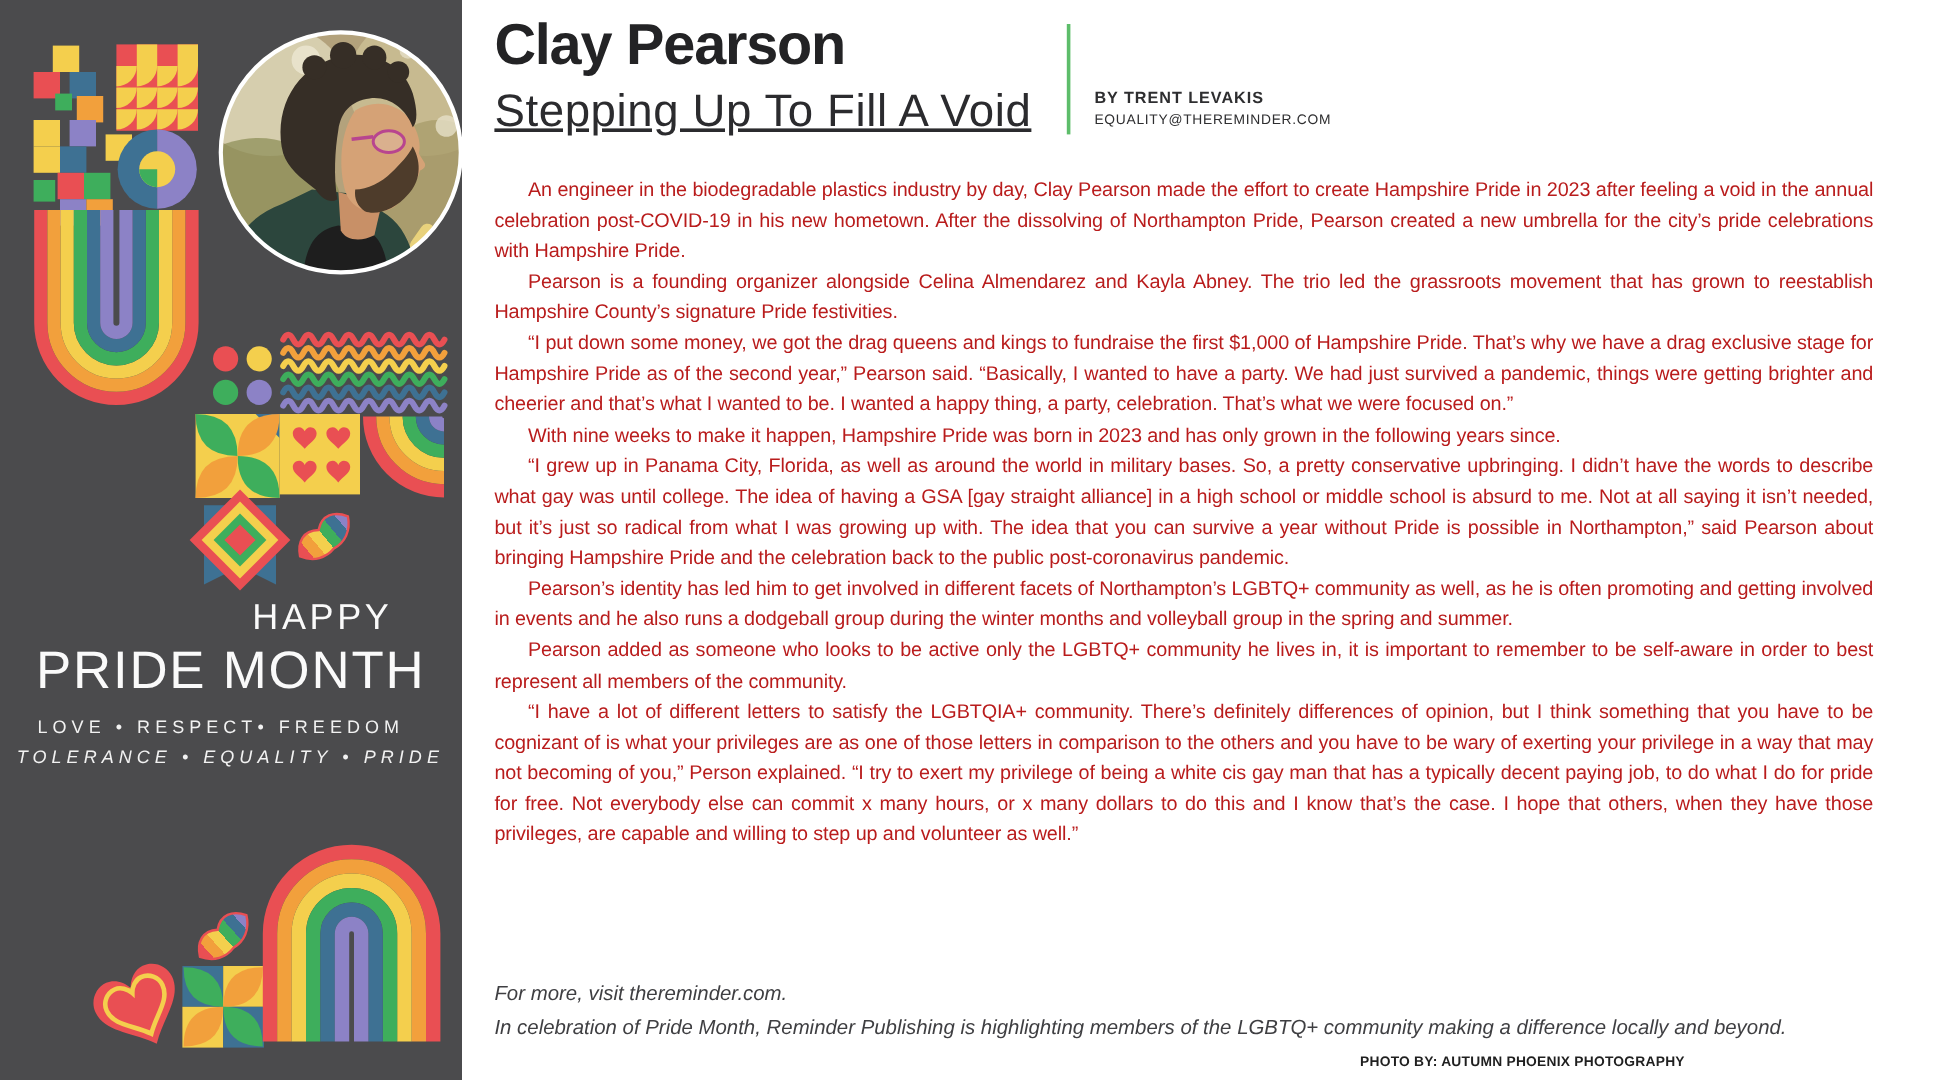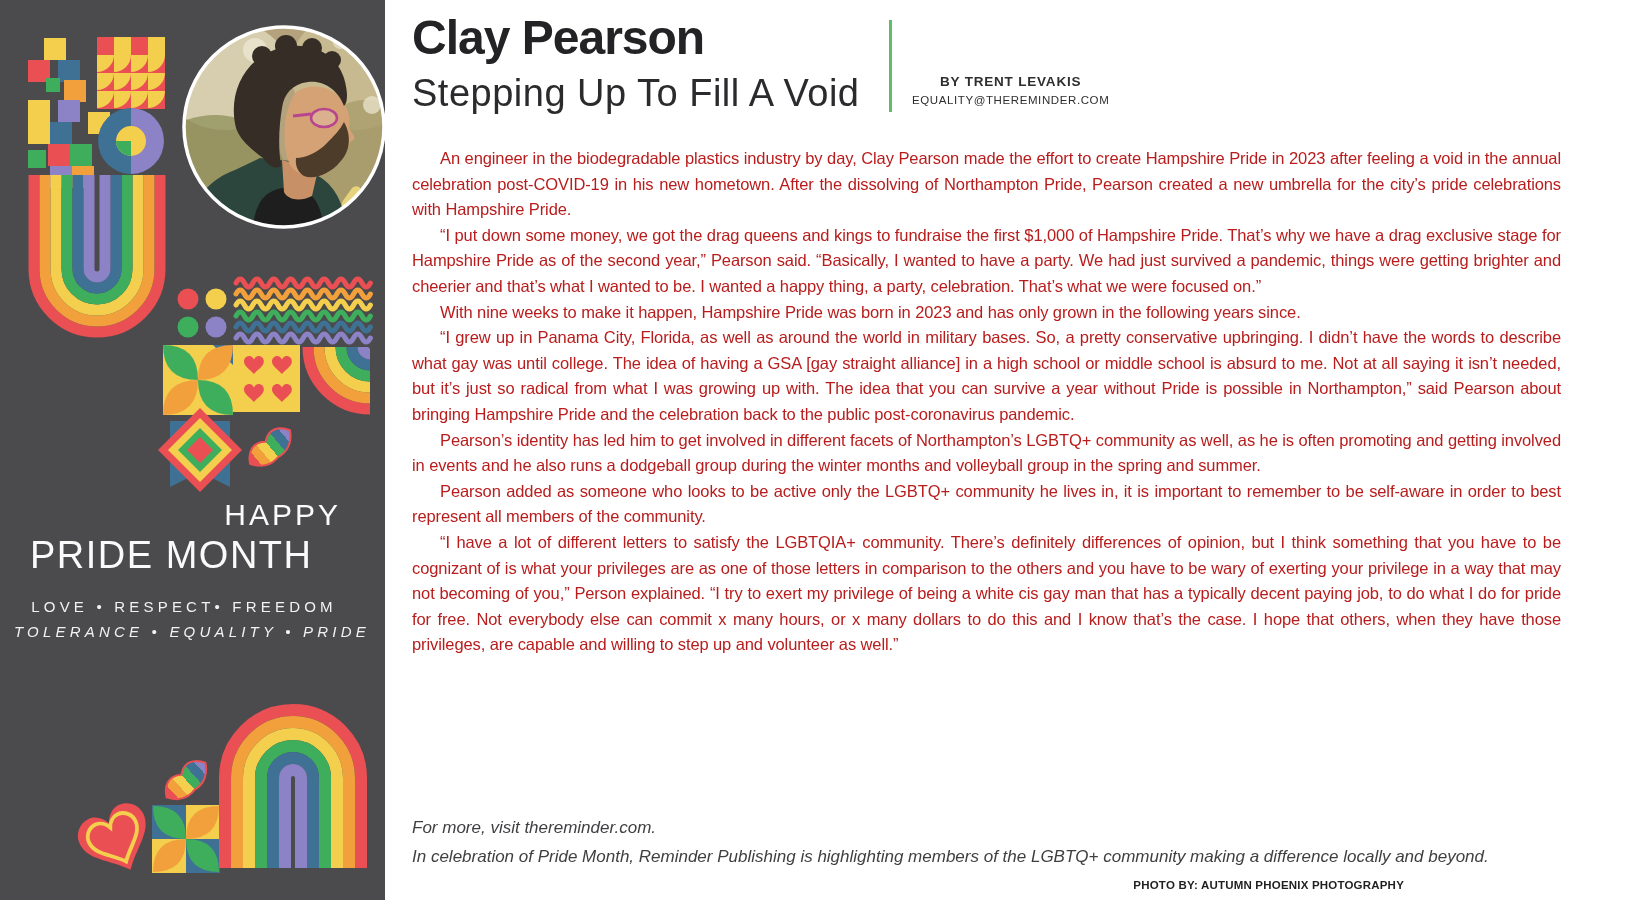--- a/index.html
+++ b/index.html
@@ -1,36 +1,36 @@
 <!DOCTYPE html>
 <html><head>
 <meta charset="utf-8">
 <style>
   html,body{margin:0;padding:0;background:#ffffff;}
   .page{position:relative;width:1631px;height:900px;overflow:hidden;background:#ffffff;
         font-family:"Liberation Sans",sans-serif;}
   
   .sidebar{position:absolute;left:0;top:0;width:385px;height:900px;background:#4b4b4d;}
   .sidebar svg{position:absolute;left:0;top:0;}
-  .happy{position:absolute;top:498px;left:36px;right:44px;text-align:right;
+  .happy{position:absolute;top:498px;left:36px;right:58px;text-align:right;
          color:#fafafa;font-size:30px;letter-spacing:3px;font-weight:400;}
   .pride-month{position:absolute;top:534px;left:30px;right:48px;text-align:left;
-         color:#fafafa;font-size:38px;letter-spacing:1.5px;font-weight:400;white-space:nowrap;}
+         color:#fafafa;font-size:44px;letter-spacing:1.5px;font-weight:400;white-space:nowrap;}
   .tagline{position:absolute;left:14px;width:340px;text-align:center;color:#f2f2f2;
          font-size:15px;letter-spacing:4.2px;font-weight:400;white-space:nowrap;}
   .tagline.t1{top:598px;}
   .tagline.t2{top:623px;font-style:italic;}
   
   .main{position:absolute;left:385px;top:0;width:1027px;height:900px;background:#ffffff;}
   .page-title{margin:0;position:absolute;left:27px;top:14px;font-size:48px;font-weight:700;
          letter-spacing:-1px;color:#232325;line-height:1;}
   .page-subtitle{margin:0;position:absolute;left:27px;top:74px;font-size:38px;font-weight:300;
-         letter-spacing:0.5px;color:#2b2b2e;line-height:1;}
+         letter-spacing:0.5px;color:#2b2b2e;line-height:1;text-decoration:underline;}
   .divider{position:absolute;left:504px;top:20px;width:3px;height:92px;background:#5dbd6a;}
-  .byline{position:absolute;left:527px;top:74px;color:#2e2e30;text-align:center;}
+  .byline{position:absolute;left:527px;top:74px;color:#2e2e30;}
   .by-name{font-size:13.5px;font-weight:700;letter-spacing:0.8px;}
   .by-email{font-size:11.5px;font-weight:500;letter-spacing:0.6px;margin-top:5px;}
   .article{position:absolute;left:27px;top:146px;width:1149px;}
   .article p{margin:0;font-size:16.5px;line-height:25.6px;text-align:justify;text-indent:28px;
          color:#b91c1c;font-weight:400;letter-spacing:-0.1px;}
   .notes{position:absolute;left:27px;top:818px;width:1149px;font-style:italic;color:#3f3f42;}
   .notes p{margin:0 0 9px 0;font-size:17px;line-height:20px;font-weight:300;}
   .credit{position:absolute;right:8px;bottom:9px;font-size:11.5px;font-weight:700;
          letter-spacing:0.2px;color:#1f1f1f;}
 </style>
@@ -239,20 +239,21 @@
     <h1 class="page-title">Clay Pearson</h1>
     <h2 class="page-subtitle">Stepping Up To Fill A Void</h2>
     <div class="divider"></div>
     <div class="byline">
       <div class="by-name">BY TRENT LEVAKIS</div>
       <div class="by-email">EQUALITY@THEREMINDER.COM</div>
     </div>
 
     <div class="article">
       <p>An engineer in the biodegradable plastics industry by day, Clay Pearson made the effort to create Hampshire Pride in 2023 after feeling a void in the annual celebration post-COVID-19 in his new hometown. After the dissolving of Northampton Pride, Pearson created a new umbrella for the city’s pride celebrations with Hampshire Pride.</p>
+      <p>Pearson is a founding organizer alongside Celina Almendarez and Kayla Abney. The trio led the grassroots movement that has grown to reestablish Hampshire County’s signature Pride festivities.</p>
       <p>“I put down some money, we got the drag queens and kings to fundraise the first $1,000 of Hampshire Pride. That’s why we have a drag exclusive stage for Hampshire Pride as of the second year,” Pearson said. “Basically, I wanted to have a party. We had just survived a pandemic, things were getting brighter and cheerier and that’s what I wanted to be. I wanted a happy thing, a party, celebration. That’s what we were focused on.”</p>
       <p>With nine weeks to make it happen, Hampshire Pride was born in 2023 and has only grown in the following years since.</p>
       <p>“I grew up in Panama City, Florida, as well as around the world in military bases. So, a pretty conservative upbringing. I didn’t have the words to describe what gay was until college. The idea of having a GSA [gay straight alliance] in a high school or middle school is absurd to me. Not at all saying it isn’t needed, but it’s just so radical from what I was growing up with. The idea that you can survive a year without Pride is possible in Northampton,” said Pearson about bringing Hampshire Pride and the celebration back to the public post-coronavirus pandemic.</p>
       <p>Pearson’s identity has led him to get involved in different facets of Northampton’s LGBTQ+ community as well, as he is often promoting and getting involved in events and he also runs a dodgeball group during the winter months and volleyball group in the spring and summer.</p>
       <p>Pearson added as someone who looks to be active only the LGBTQ+ community he lives in, it is important to remember to be self-aware in order to best represent all members of the community.</p>
       <p>“I have a lot of different letters to satisfy the LGBTQIA+ community. There’s definitely differences of opinion, but I think something that you have to be cognizant of is what your privileges are as one of those letters in comparison to the others and you have to be wary of exerting your privilege in a way that may not becoming of you,” Person explained. “I try to exert my privilege of being a white cis gay man that has a typically decent paying job, to do what I do for pride for free. Not everybody else can commit x many hours, or x many dollars to do this and I know that’s the case. I hope that others, when they have those privileges, are capable and willing to step up and volunteer as well.”</p>
     </div>
 
     <div class="notes">
       <p>For more, visit thereminder.com.</p>

